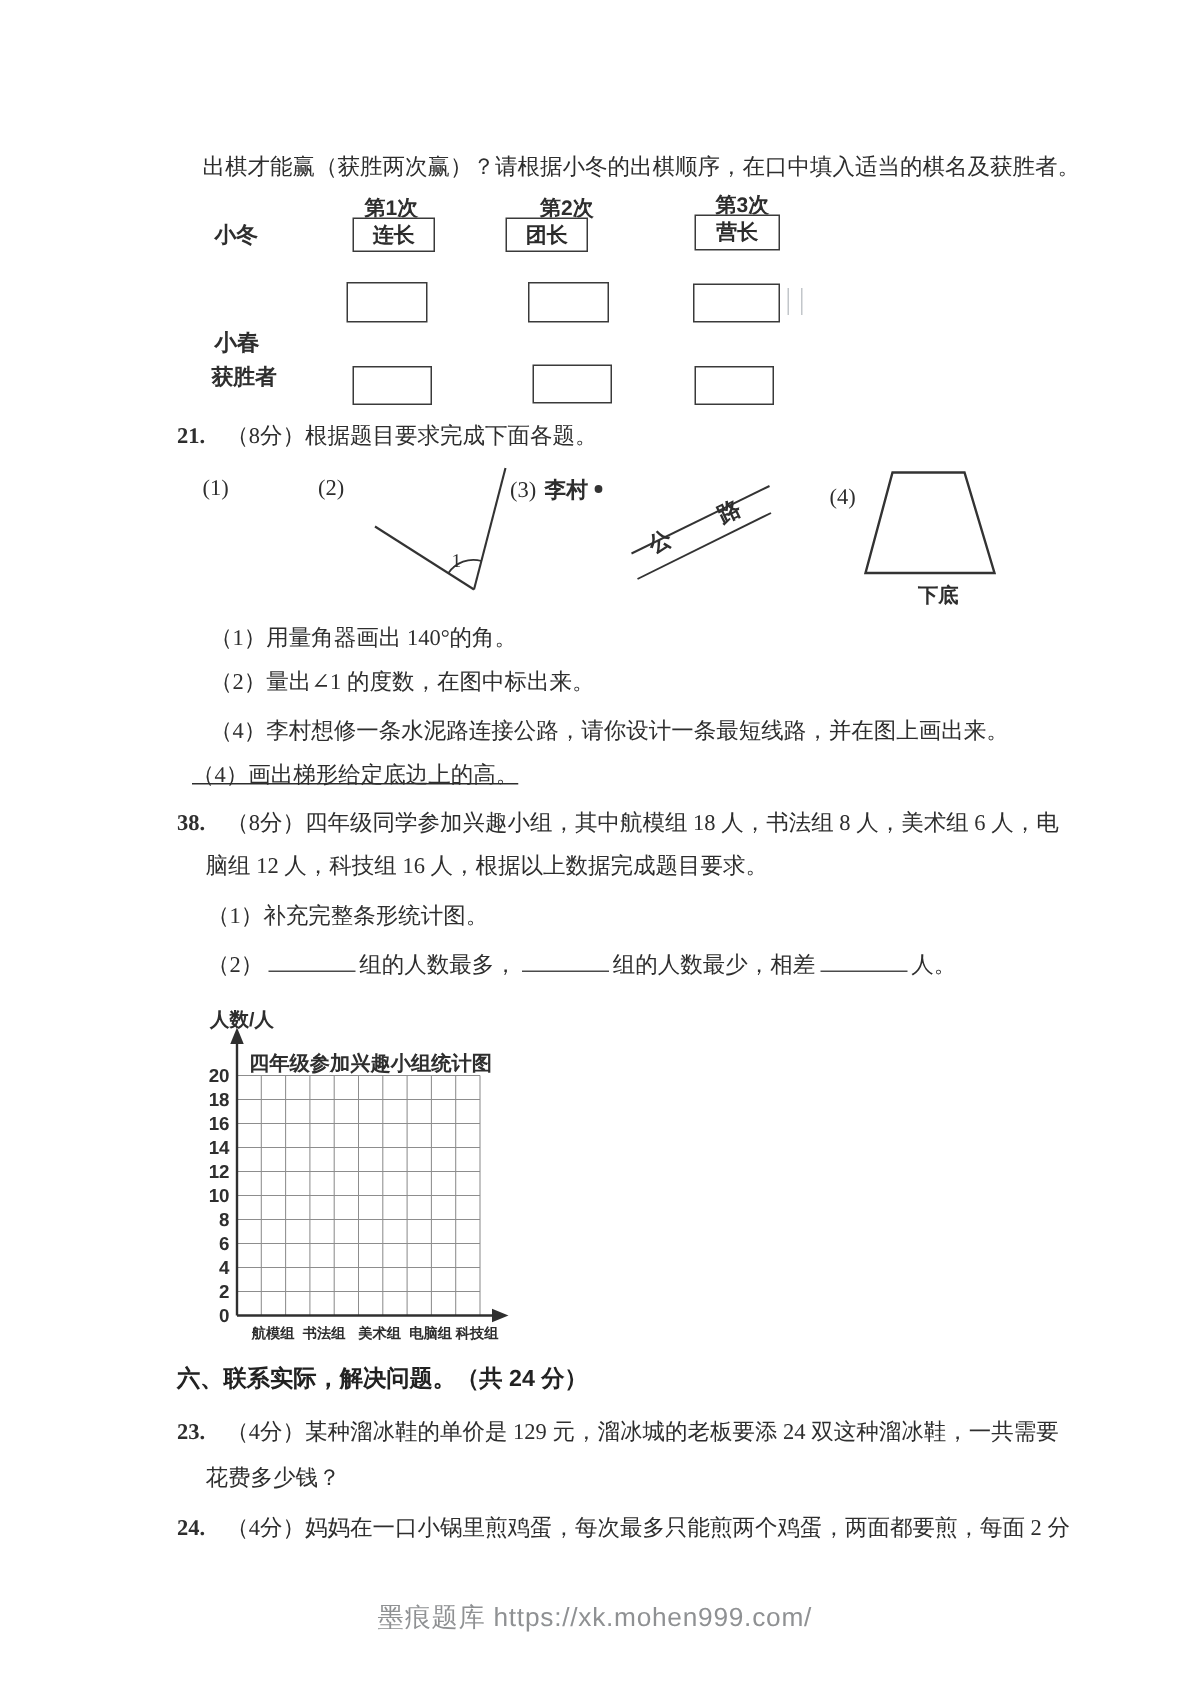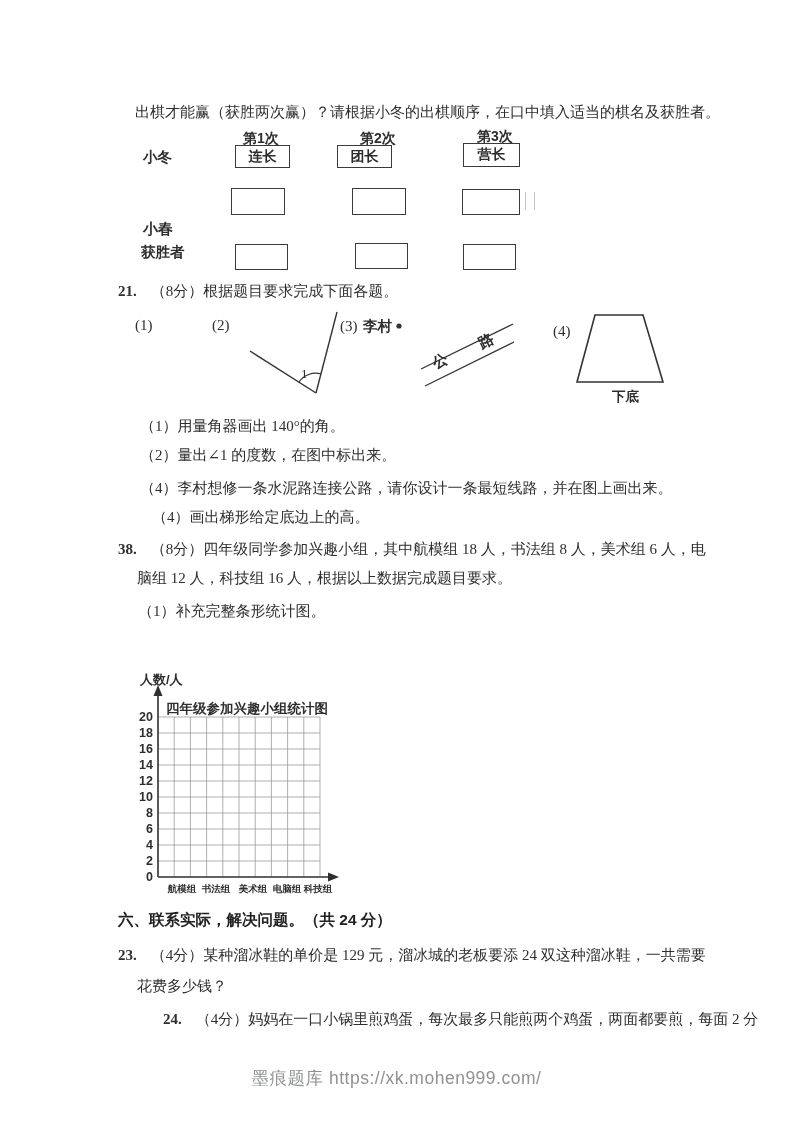--- a/index.html
+++ b/index.html
@@ -81,28 +81,31 @@
     <text x="486" y="346" font-size="15" font-weight="bold" font-family="Liberation Sans, sans-serif" text-anchor="middle" transform="rotate(-26,486,341)">路</text>
 
     <text x="553" y="336" font-size="15" font-family="Liberation Serif, serif">(4)</text>
     <polygon points="595,315 643,315 663,382 577,382" fill="none" stroke="#333" stroke-width="1.6"></polygon>
     <text x="612" y="401" font-size="13.5" font-weight="bold" font-family="Liberation Sans, sans-serif">下底</text>
   </svg>
 
   <div class="t" style="left:140px;top:417px;">（1）用量角器画出 140°的角。</div>
   <div class="t" style="left:140px;top:446px;">（2）量出∠1 的度数，在图中标出来。</div>
   <div class="t" style="left:140px;top:479px;">（4）李村想修一条水泥路连接公路，请你设计一条最短线路，并在图上画出来。</div>
-  <div class="t" style="left:152px;top:508px;">（4）画出梯形给定底边上的高。</div>
+  <div class="t" style="left:128px;top:508px;text-decoration:underline;">（4）画出梯形给定底边上的高。</div>
 
   <div class="t" style="left:118px;top:540px;">
     <span class="qnum">38.</span>
     <span>（8分）四年级同学参加兴趣小组，其中航模组 18 人，书法组 8 人，美术组 6 人，电</span>
   </div>
   <div class="t" style="left:137px;top:569px;">脑组 12 人，科技组 16 人，根据以上数据完成题目要求。</div>
   <div class="t" style="left:138px;top:602px;">（1）补充完整条形统计图。</div>
+  <div class="t" style="left:138px;top:632px;">
+    <span>（2）</span><span class="blank"></span><span>组的人数最多，</span><span class="blank"></span><span>组的人数最少，相差</span><span class="blank"></span><span>人。</span>
+  </div>
 
   <svg style="position:absolute;left:125px;top:660px;" width="235" height="250" viewBox="125 660 235 250">
     <text x="140" y="684" font-size="13" font-weight="bold" font-family="Liberation Sans, sans-serif">人数/人</text>
 
     <g stroke="#8d8d8d" stroke-width="0.7">
       <line x1="158" y1="717" x2="320" y2="717"></line>
         <line x1="158" y1="733" x2="320" y2="733"></line>
       <line x1="158" y1="749" x2="320" y2="749"></line>
         <line x1="158" y1="765" x2="320" y2="765"></line>
       <line x1="158" y1="781" x2="320" y2="781"></line>
@@ -157,21 +160,21 @@
   </svg>
 
   <div class="t hei" style="left:118px;top:911px;font-size:15.5px;color:#222;">六、联系实际，解决问题。（共 24 分）</div>
 
   <div class="t" style="left:118px;top:946px;">
     <span class="qnum">23.</span>
     <span>（4分）某种溜冰鞋的单价是 129 元，溜冰城的老板要添 24 双这种溜冰鞋，一共需要</span>
   </div>
   <div class="t" style="left:137px;top:977px;">花费多少钱？</div>
 
-  <div class="t" style="left:118px;top:1010px;margin-left:45px;">
+  <div class="t" style="left:118px;top:1010px;">
     <span class="qnum">24.</span>
     <span>（4分）妈妈在一口小锅里煎鸡蛋，每次最多只能煎两个鸡蛋，两面都要煎，每面 2 分</span>
   </div>
 
   <div class="footer">
     <span>墨痕题库</span>
     <span>https://xk.mohen999.com/</span>
   </div>
 
 </div>

